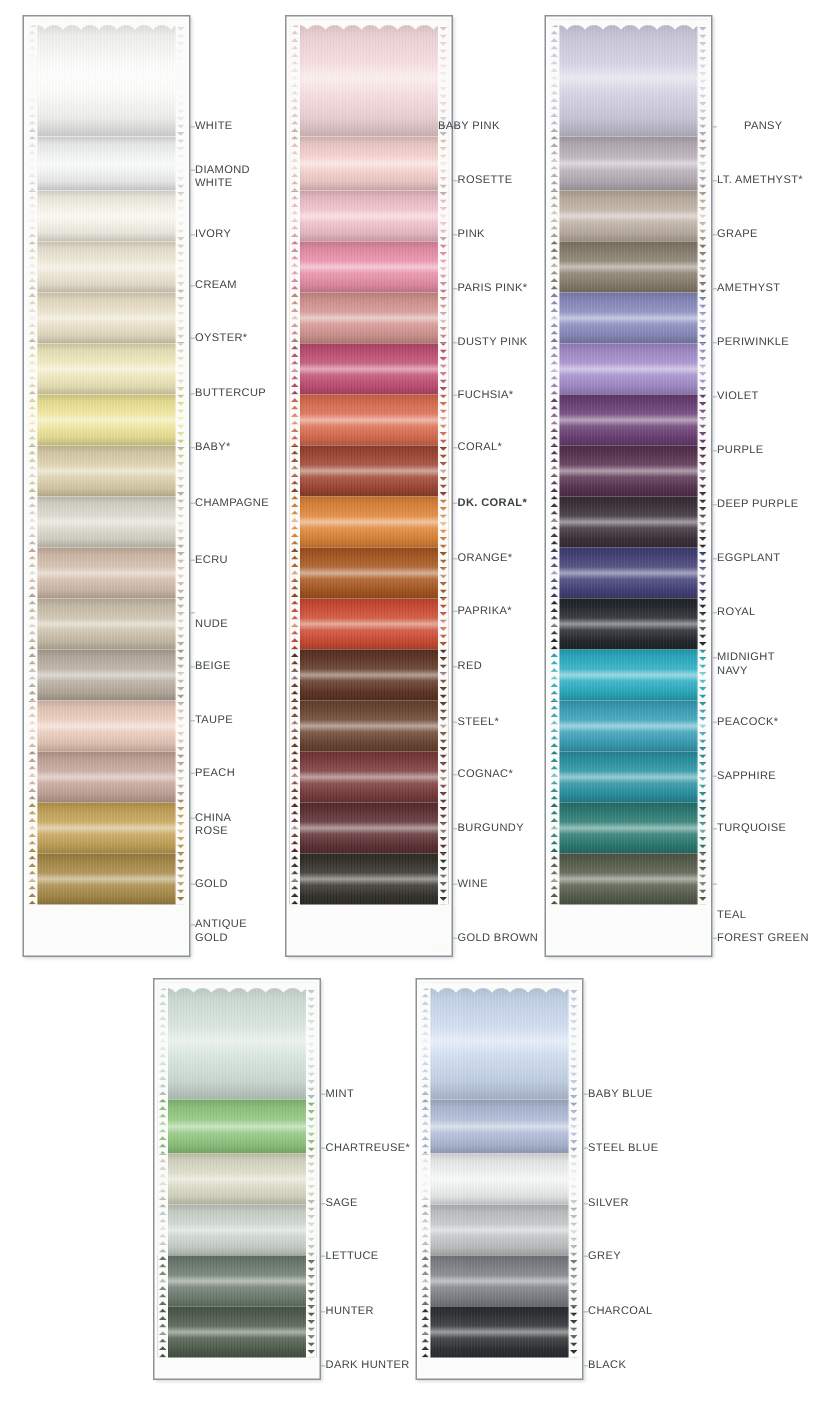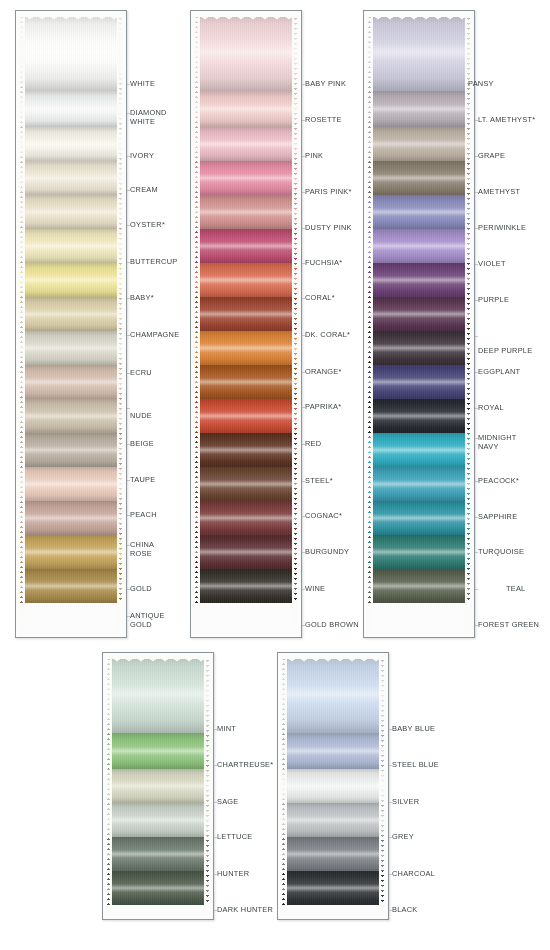--- a/index.html
+++ b/index.html
@@ -329,35 +329,35 @@
             <div class="sheen"></div>
           </div>
         </div>
         <div class="pink-edge left"></div>
         <div class="pink-edge right"></div>
         <div class="scallop-top"></div>
         <div class="scallop-bottom"></div>
       </div>
     </div>
     <div class="leader" style="left: 302px; width: 3px; top: 84px;"></div>
-    <div class="label" style="left: 305px; top: 80px;">BABY PINK</div>
+    <div class="label" style="left: 292px; top: 80px;">BABY PINK</div>
     <div class="leader" style="left: 302px; width: 3px; top: 120px;"></div>
     <div class="label" style="left: 305px; top: 116px;">ROSETTE</div>
     <div class="leader" style="left: 302px; width: 3px; top: 156px;"></div>
     <div class="label" style="left: 305px; top: 152px;">PINK</div>
     <div class="leader" style="left: 302px; width: 3px; top: 192px;"></div>
     <div class="label" style="left: 305px; top: 188px;">PARIS PINK*</div>
     <div class="leader" style="left: 302px; width: 3px; top: 228px;"></div>
     <div class="label" style="left: 305px; top: 224px;">DUSTY PINK</div>
     <div class="leader" style="left: 302px; width: 3px; top: 263px;"></div>
     <div class="label" style="left: 305px; top: 259px;">FUCHSIA*</div>
     <div class="leader" style="left: 302px; width: 3px; top: 298px;"></div>
     <div class="label" style="left: 305px; top: 294px;">CORAL*</div>
     <div class="leader" style="left: 302px; width: 3px; top: 335px;"></div>
-    <div class="label" style="left: 305px; top: 331px;">DK. CORAL*</div>
+    <div class="label" style="left: 305px; top: 331px; font-weight: bold;">DK. CORAL*</div>
     <div class="leader" style="left: 302px; width: 3px; top: 372px;"></div>
     <div class="label" style="left: 305px; top: 368px;">ORANGE*</div>
     <div class="leader" style="left: 302px; width: 3px; top: 407px;"></div>
     <div class="label" style="left: 305px; top: 403px;">PAPRIKA*</div>
     <div class="leader" style="left: 302px; width: 3px; top: 444px;"></div>
     <div class="label" style="left: 305px; top: 440px;">RED</div>
     <div class="leader" style="left: 302px; width: 3px; top: 481px;"></div>
     <div class="label" style="left: 305px; top: 477px;">STEEL*</div>
     <div class="leader" style="left: 302px; width: 3px; top: 516px;"></div>
     <div class="label" style="left: 305px; top: 512px;">COGNAC*</div>
@@ -436,50 +436,50 @@
             <div class="sheen"></div>
           </div>
         </div>
         <div class="pink-edge left"></div>
         <div class="pink-edge right"></div>
         <div class="scallop-top"></div>
         <div class="scallop-bottom"></div>
       </div>
     </div>
     <div class="leader" style="left: 475px; width: 3px; top: 84px;"></div>
-    <div class="label" style="left: 468px; top: 80px;">PANSY</div>
+    <div class="label" style="left: 496px; top: 80px;">PANSY</div>
     <div class="leader" style="left: 475px; width: 3px; top: 120px;"></div>
     <div class="label" style="left: 478px; top: 116px;">LT. AMETHYST*</div>
     <div class="leader" style="left: 475px; width: 3px; top: 156px;"></div>
     <div class="label" style="left: 478px; top: 152px;">GRAPE</div>
     <div class="leader" style="left: 475px; width: 3px; top: 192px;"></div>
     <div class="label" style="left: 478px; top: 188px;">AMETHYST</div>
     <div class="leader" style="left: 475px; width: 3px; top: 228px;"></div>
     <div class="label" style="left: 478px; top: 224px;">PERIWINKLE</div>
     <div class="leader" style="left: 475px; width: 3px; top: 264px;"></div>
     <div class="label" style="left: 478px; top: 260px;">VIOLET</div>
     <div class="leader" style="left: 475px; width: 3px; top: 300px;"></div>
     <div class="label" style="left: 478px; top: 296px;">PURPLE</div>
     <div class="leader" style="left: 475px; width: 3px; top: 336px;"></div>
-    <div class="label" style="left: 478px; top: 332px; margin-top: 15px;">DEEP PURPLE</div>
+    <div class="label" style="left: 478px; top: 332px;">DEEP PURPLE</div>
     <div class="leader" style="left: 475px; width: 3px; top: 372px;"></div>
     <div class="label" style="left: 478px; top: 368px;">EGGPLANT</div>
     <div class="leader" style="left: 475px; width: 3px; top: 408px;"></div>
     <div class="label" style="left: 478px; top: 404px;">ROYAL</div>
     <div class="leader" style="left: 475px; width: 3px; top: 438px;"></div>
     <div class="label" style="left: 478px; top: 434px;">MIDNIGHT
 NAVY</div>
     <div class="leader" style="left: 475px; width: 3px; top: 481px;"></div>
     <div class="label" style="left: 478px; top: 477px;">PEACOCK*</div>
     <div class="leader" style="left: 475px; width: 3px; top: 517px;"></div>
     <div class="label" style="left: 478px; top: 513px;">SAPPHIRE</div>
     <div class="leader" style="left: 475px; width: 3px; top: 552px;"></div>
     <div class="label" style="left: 478px; top: 548px;">TURQUOISE</div>
     <div class="leader" style="left: 475px; width: 3px; top: 589px;"></div>
-    <div class="label" style="left: 478px; top: 585px; margin-left: 28px;">TEAL</div>
+    <div class="label" style="left: 478px; top: 606px;">TEAL</div>
     <div class="leader" style="left: 475px; width: 3px; top: 625px;"></div>
     <div class="label" style="left: 478px; top: 621px;">FOREST GREEN</div>
     <div class="card" style="left: 102px; top: 652px; width: 112px; height: 268px;">
       <div class="card-inner">
         <div class="bands">
           <div class="band" title="MINT" style="height: 78px; background: rgb(212, 228, 219);">
             <div class="weave"></div>
             <div class="sheen"></div>
           </div>
           <div class="band" title="CHARTREUSE*" style="height: 36px; background: rgb(143, 199, 126);">

